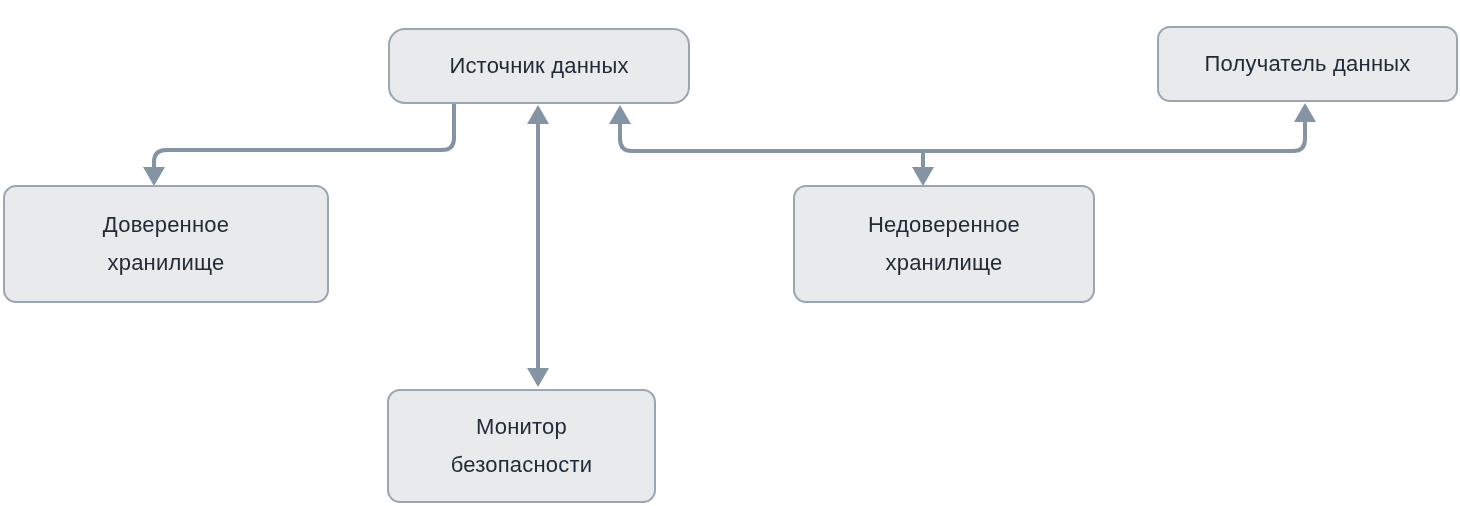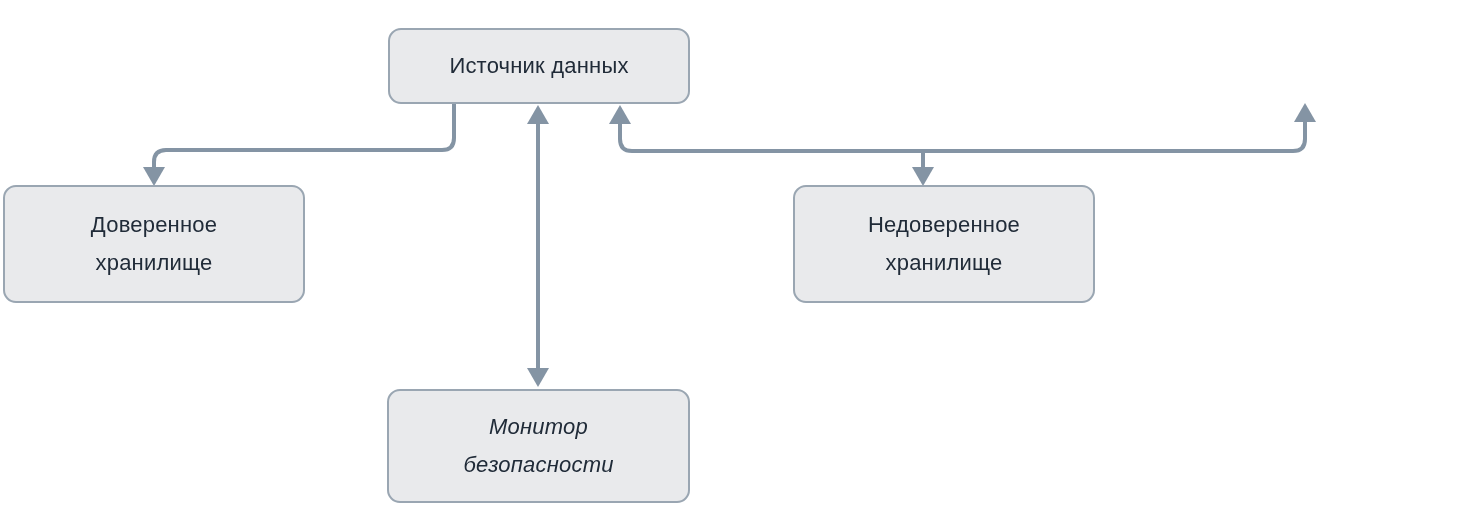--- a/index.html
+++ b/index.html
@@ -51,25 +51,25 @@
     display: flex;
     align-items: center;
     justify-content: center;
     text-align: center;
     color: var(--text);
     font-size: 22px;
     line-height: 38px;
     white-space: pre-line;
     letter-spacing: 0.2px;
   }
-  .node-source    { left: 388px;  top: 28px;  width: 302px; height: 76px; }
+  .node-source    { left: 388px;  top: 28px;  width: 302px; height: 76px; border-radius: 17px; }
   .node-receiver  { left: 1157px; top: 26px;  width: 301px; height: 76px; }
-  .node-trusted   { left: 3px;    top: 185px; width: 302px; height: 118px; }
+  .node-trusted   { left: 3px;    top: 185px; width: 326px; height: 118px; }
   .node-untrusted { left: 771px;  top: 185px; width: 302px; height: 118px; margin-left: 22px; }
-  .node-monitor   { left: 387px;  top: 389px; width: 303px; height: 114px; font-style: italic; }
+  .node-monitor   { left: 387px;  top: 389px; width: 269px; height: 114px; }
 </style>
 </head>
 <body>
 
 <div class="canvas">
 
   <svg class="edges-layer" viewBox="0 0 1460 506" xmlns="http://www.w3.org/2000/svg" aria-hidden="true">
 
     <g>
       <path class="edge-line" d="M454 104 L454 138 Q454 150 442 150 L166 150 Q154 150 154 162 L154 168"></path>
@@ -88,20 +88,23 @@
       <polygon class="arrowhead" points="620,105 609,124 631,124"></polygon>
       <polygon class="arrowhead" points="923,186 912,167 934,167"></polygon>
       <polygon class="arrowhead" points="1305,103 1294,122 1316,122"></polygon>
     </g>
   </svg>
 
   <div class="node node-source">
     <span>Источник данных</span>
   </div>
 
+  <div class="node node-receiver">
+    <span>Получатель данных</span>
+  </div>
 
   <div class="node node-trusted">
     <span>Доверенное
 хранилище</span>
   </div>
 
   <div class="node node-untrusted">
     <span>Недоверенное
 хранилище</span>
   </div>

